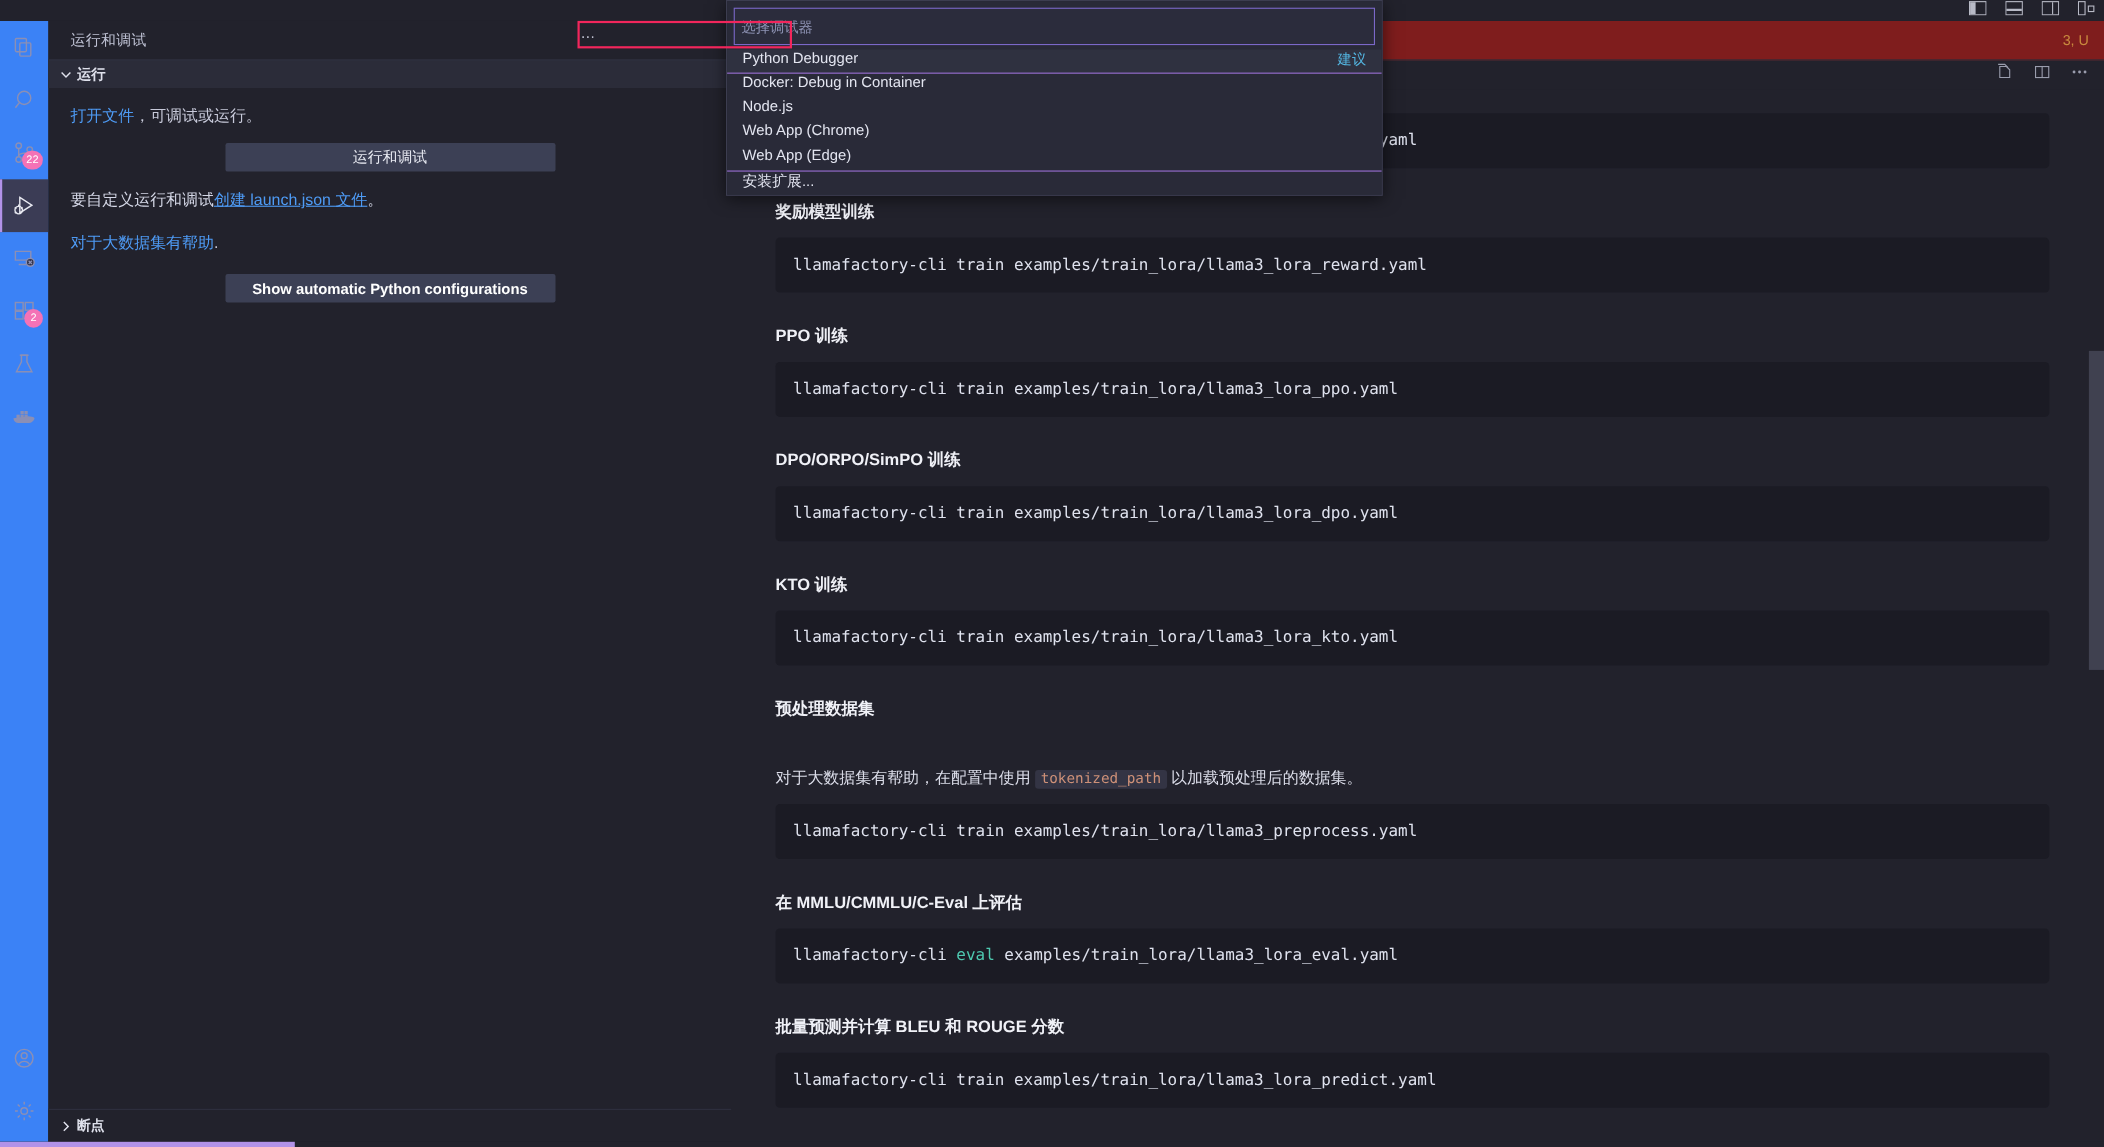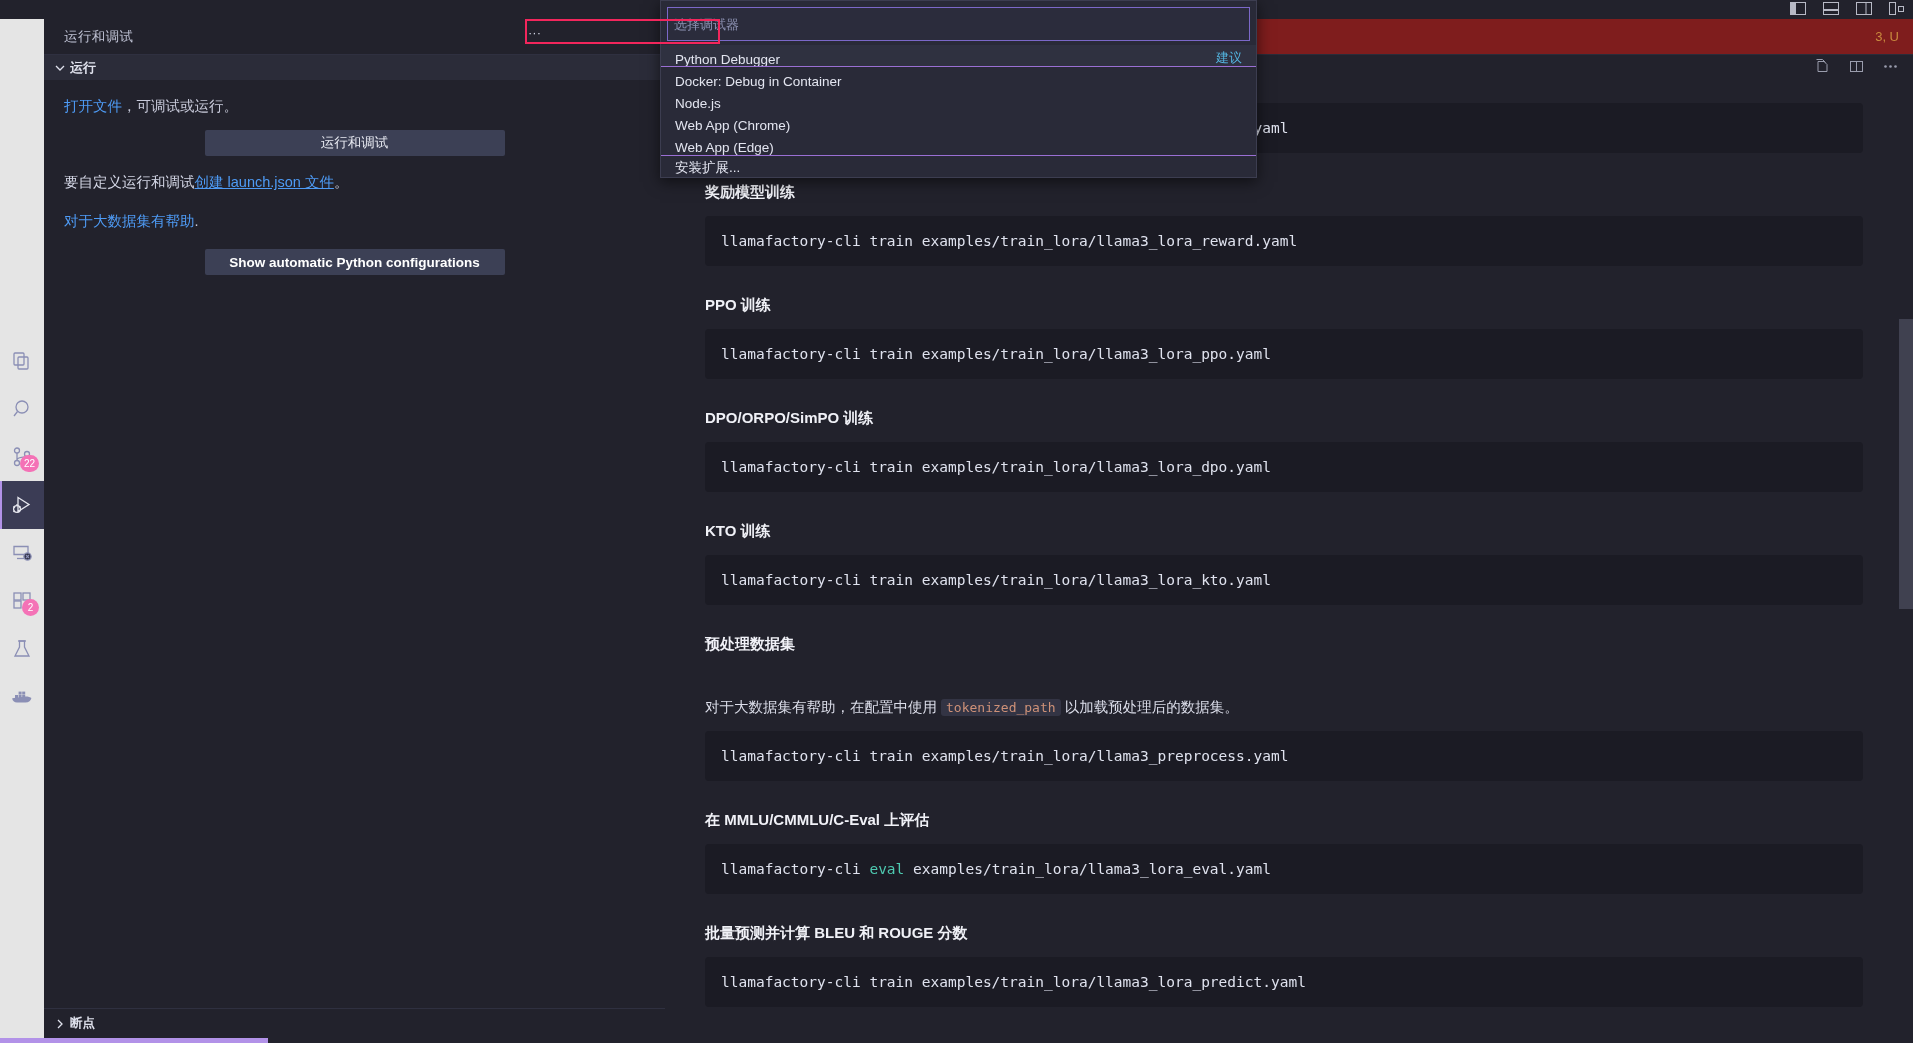--- a/index.html
+++ b/index.html
@@ -15,21 +15,21 @@
   .titlebar {
     position: absolute; top: 0; left: 0; width: 1913px; height: 19px;
     background: #22222c; z-index: 5;
   }
   .titlebar-right { position: absolute; right: 8px; top: 1px; display: flex; gap: 17px; align-items: center; }
   .layout-icon { width: 16px; height: 13px; opacity: .85; }
 
   
   .activitybar {
     position: absolute; left: 0; top: 19px; width: 44px; height: 1019px;
-    background: #e5e5e5; display: flex; flex-direction: row; align-items: center;
+    background: #3b82f6; display: flex; flex-direction: column; align-items: center;
   }
   .ab-top { display: flex; flex-direction: column; align-items: center; width: 44px; }
   .ab-bottom { margin-top: auto; display: flex; flex-direction: column; align-items: center; width: 44px; padding-bottom: 4px; }
   .ab-item {
     position: relative; width: 44px; height: 48px;
     display: flex; align-items: center; justify-content: center;
     cursor: pointer;
   }
   .ab-item.active { background: #3b3c55; }
   .ab-item.active::before {
@@ -148,21 +148,21 @@
   }
   .qp-inputwrap { padding: 6px 6px 4px 6px; background: #292a38; }
   .qp-input {
     width: 100%; height: 26px; background: #2b2c3c; border: 1px solid #7b68c8;
     color: #cfd2e2; font-size: 13px; padding: 16px 6px; outline: none;
     font-family: "Liberation Sans", sans-serif;
   }
   .qp-input::placeholder { color: #8e93b4; }
   .qp-list { background: #292a38; padding-bottom: 0; }
   .qp-item {
-    height: 22px; display: flex; align-items: flex-end; padding: 0 14px;
+    height: 22px; display: flex; align-items: flex-start; padding: 0 14px;
     font-size: 13.5px; color: #e3e5f0; cursor: pointer; position: relative;
   }
   .qp-item.selected { background: #2f3140; }
   .qp-item.selected::after {
     content: ""; position: absolute; left: 0; right: 0; bottom: 0; height: 1px; background: #9a6fd4;
   }
   .qp-sep { border-top: 1px solid #9a6fd4; }
   .qp-hint { margin-left: auto; color: #53b5e0; font-size: 13px; }
   .qp-highlight {
     position: absolute; left: -132px; top: 19px; width: 200px; height: 37px;

